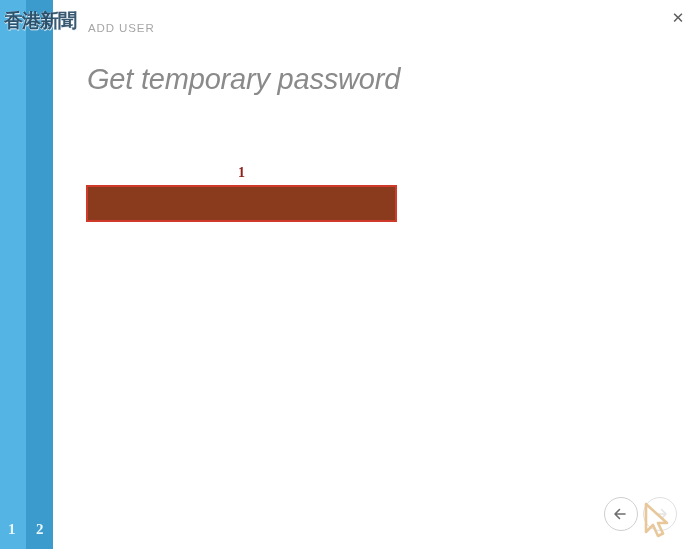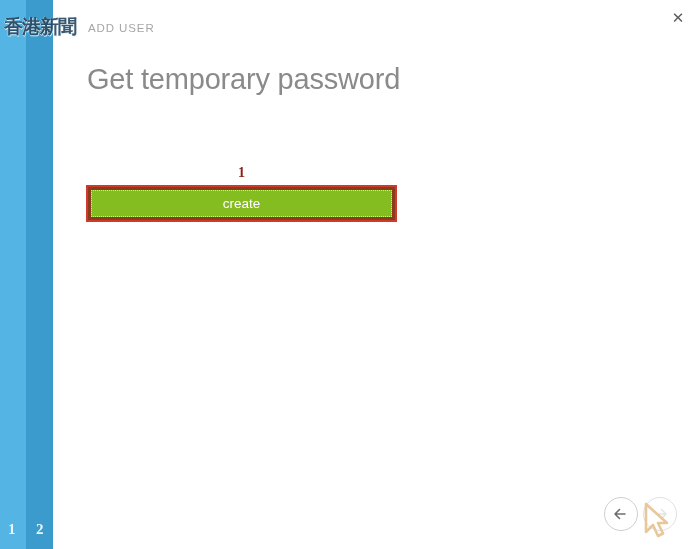--- a/index.html
+++ b/index.html
@@ -71,21 +71,20 @@
     height: 26px;
     font-family: "DejaVu Sans", sans-serif;
     font-size: 19px;
     font-weight: bold;
     color: #2a4a63;
     line-height: 26px;
     letter-spacing: -1px;
     text-shadow: 0.5px 0.5px 0 #eaf4fa, -0.5px -0.5px 0 #c9dbe6;
     white-space: nowrap;
     overflow: hidden;
-    margin-top: 6px;
   }
 
   
   .content {
     position: absolute;
     left: 53px;
     top: 0;
     right: 0;
     bottom: 0;
     background: #ffffff;
@@ -119,20 +118,21 @@
   .page-title {
     position: absolute;
     left: 34px;
     top: 44px;
     font-size: 29px;
     font-weight: 300;
     color: #8a8a8a;
     font-family: "Liberation Sans", sans-serif;
     letter-spacing: -0.2px;
     white-space: nowrap;
+    font-style: italic;
   }
 
   .body-text {
     position: absolute;
     left: 35px;
     top: 110px;
     width: 530px;
     font-size: 12.5px;
     line-height: 19px;
     color: #3c3c3c;
@@ -239,21 +239,20 @@
     <div class="eyebrow">ADD USER</div>
 
     <div class="close-btn">✕</div>
 
     <h1 class="page-title">Get temporary password</h1>
 
 
     <div class="annotation-wrap">
       <div class="annotation-num">1</div>
       <div class="annotation-box"></div>
-      <div class="create-button">create</div>
     </div>
 
     <div class="nav-circles">
       <div class="nav-circle back">
         <svg width="32" height="32" viewBox="0 0 32 32">
           <path d="M20 16 H10 M14.5 11.5 L10 16 L14.5 20.5" fill="none" stroke="#6e6e6e" stroke-width="1.6" stroke-linecap="round" stroke-linejoin="round"></path>
         </svg>
       </div>
       <div class="nav-circle next">
         <svg width="32" height="32" viewBox="0 0 32 32">

